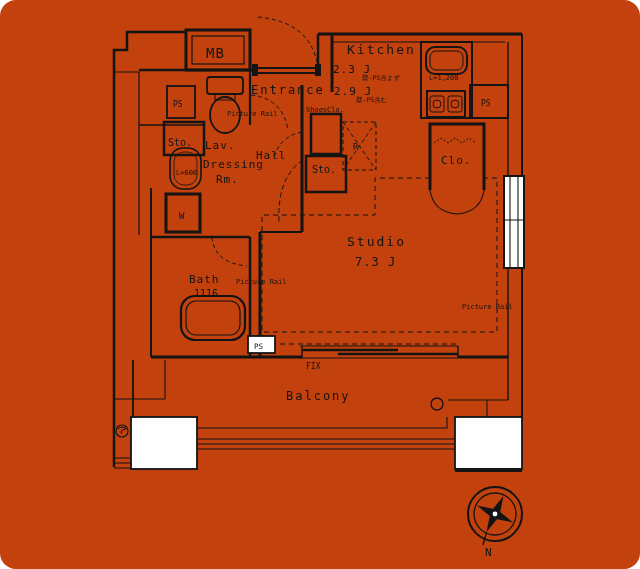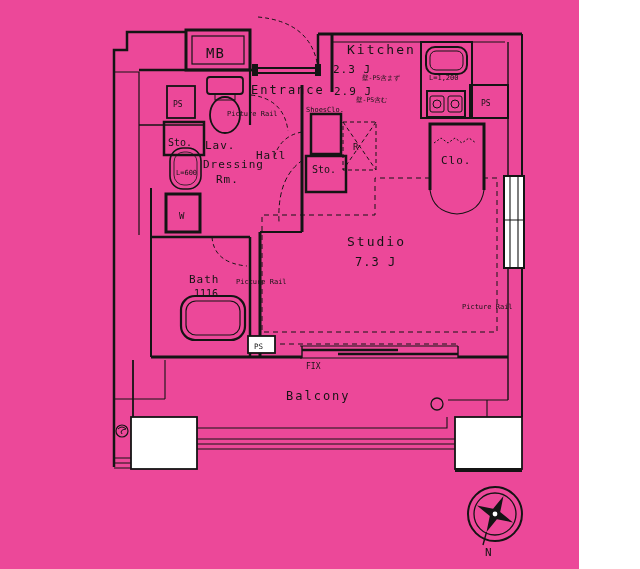--- a/index.html
+++ b/index.html
@@ -1,16 +1,16 @@
 <!DOCTYPE html>
 <html><head>
 <meta charset="utf-8">
 <style>
   html,body{margin:0;padding:0;background:#ffffff;}
-  .page{width:579px;height:569px;background:#ec4899;position:relative;overflow:hidden;}
+  .page{width:640px;height:569px;background:#c2410c;position:relative;overflow:hidden;border-radius:16px;}
   svg{display:block;}
   text{font-family:"DejaVu Sans Mono","Liberation Mono",monospace;fill:#141414;}
   .room-label{letter-spacing:2px;}
   .mid-label{letter-spacing:1px;}
   .tiny-label{letter-spacing:0px;}
   .ln{stroke:#141414;fill:none;}
 </style>
 </head>
 <body>
 

